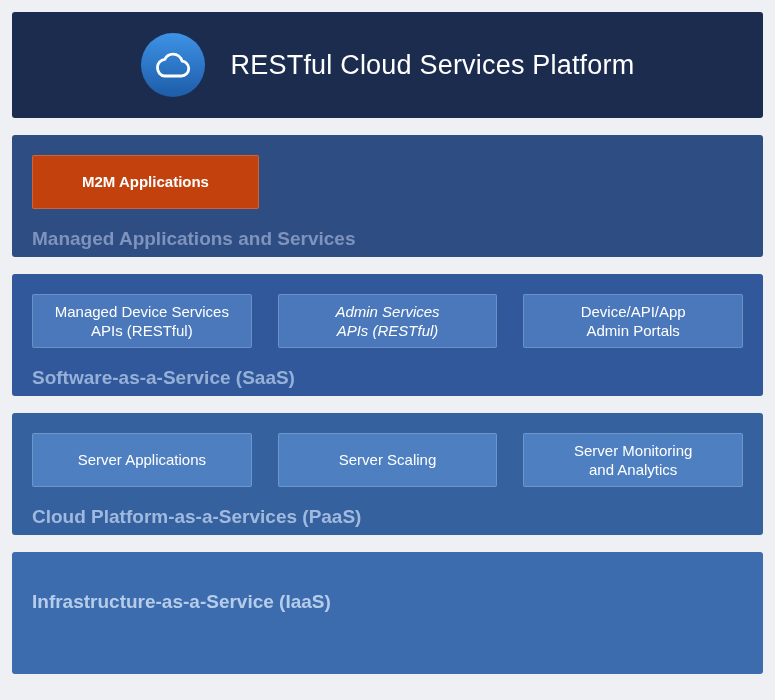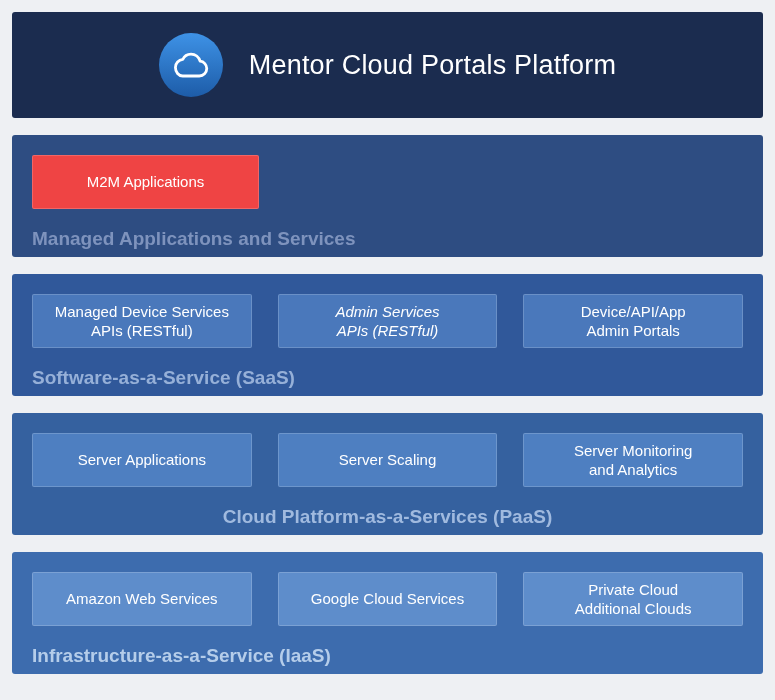--- a/index.html
+++ b/index.html
@@ -70,26 +70,26 @@
 </style>
 </head>
 <body style="background: rgb(238, 240, 243);">
 
 <div class="header" style="background: rgb(27, 44, 79);">
   <div class="cloud-badge">
     <svg width="42" height="37" viewBox="0 0 48 42" aria-hidden="true">
       <path d="M14.5 33 H33.5 C38.2 33 42 29.2 42 24.5 C42 20.1 38.7 16.5 34.4 16.1 C33.1 11.4 28.9 8 24 8 C19.8 8 16.2 10.5 14.6 14.1 C9.9 14.5 6.2 18.4 6.2 23.2 C6.2 28.6 9.9 33 14.5 33 Z" fill="none" stroke="#ffffff" stroke-width="3.2" stroke-linejoin="round" stroke-linecap="round"></path>
     </svg>
   </div>
-  <div class="header-title">Mentor Cloud Portals Platform</div>
+  <div class="header-title">RESTful Cloud Services Platform</div>
 </div>
 
 <div class="layer layer-0" style="background: rgb(46, 77, 130);">
   <div class="boxes">
-    <div class="box" style="background: #ef4444;">M2M Applications</div>
+    <div class="box" style="background: #c2410c; font-weight: bold;">M2M Applications</div>
   </div>
   <div class="layer-label" style="color: rgb(126, 147, 189);">Managed Applications and Services</div>
 </div>
 
 <div class="layer layer-1" style="background: rgb(48, 88, 154);">
   <div class="boxes">
     <div class="box" style="background: rgb(74, 120, 187);">Managed Device Services
 APIs (RESTful)</div>
     <div class="box" style="background: rgb(74, 120, 187); font-style: italic;">Admin Services
 APIs (RESTful)</div>
@@ -99,24 +99,18 @@
   <div class="layer-label" style="color: rgb(150, 176, 216);">Software-as-a-Service (SaaS)</div>
 </div>
 
 <div class="layer layer-2" style="background: rgb(53, 97, 159);">
   <div class="boxes">
     <div class="box" style="background: rgb(78, 127, 193);">Server Applications</div>
     <div class="box" style="background: rgb(78, 127, 193);">Server Scaling</div>
     <div class="box" style="background: rgb(78, 127, 193);">Server Monitoring
 and Analytics</div>
   </div>
-  <div class="layer-label" style="color: rgb(160, 186, 223); text-align: center;">Cloud Platform-as-a-Services (PaaS)</div>
+  <div class="layer-label" style="color: rgb(160, 186, 223);">Cloud Platform-as-a-Services (PaaS)</div>
 </div>
 
 <div class="layer layer-3" style="background: rgb(61, 108, 174);">
-  <div class="boxes">
-    <div class="box" style="background: rgb(94, 141, 203);">Amazon Web Services</div>
-    <div class="box" style="background: rgb(94, 141, 203);">Google Cloud Services</div>
-    <div class="box" style="background: rgb(94, 141, 203);">Private Cloud
-Additional Clouds</div>
-  </div>
   <div class="layer-label" style="color: rgb(181, 205, 234);">Infrastructure-as-a-Service (IaaS)</div>
 </div>
 
 </body></html>

